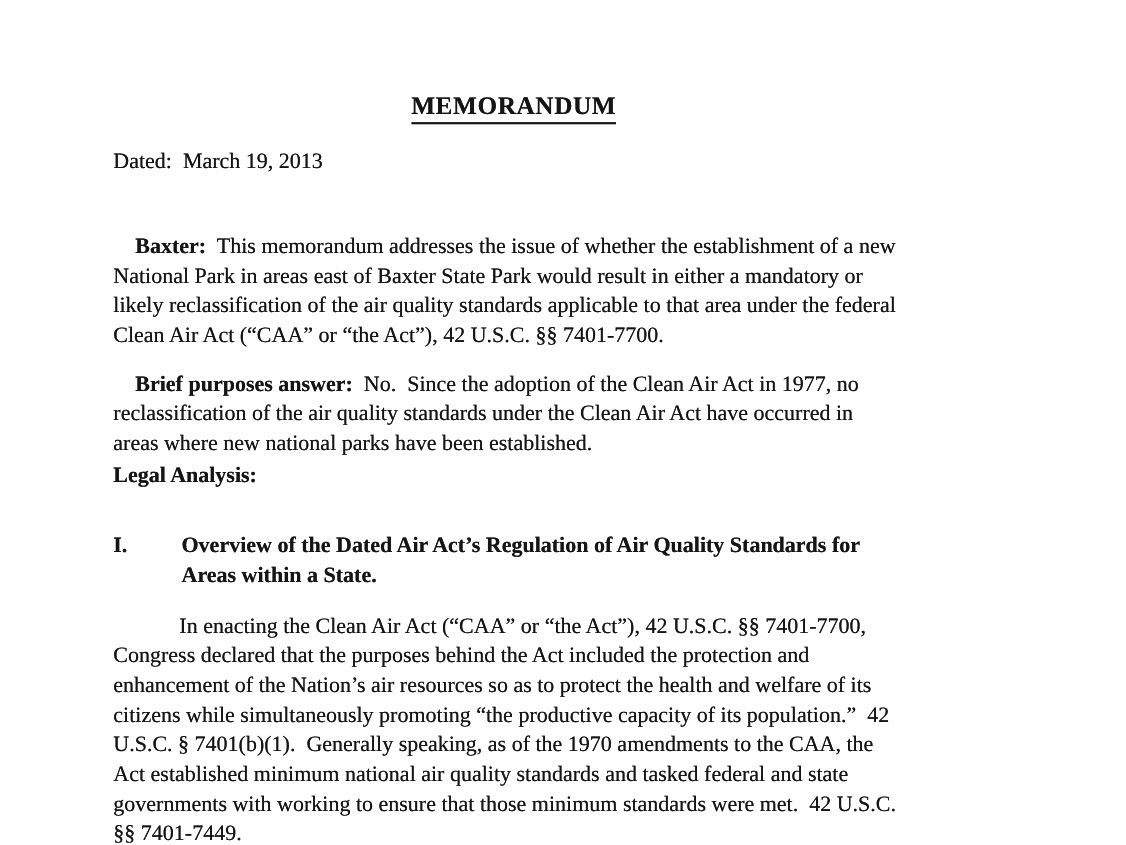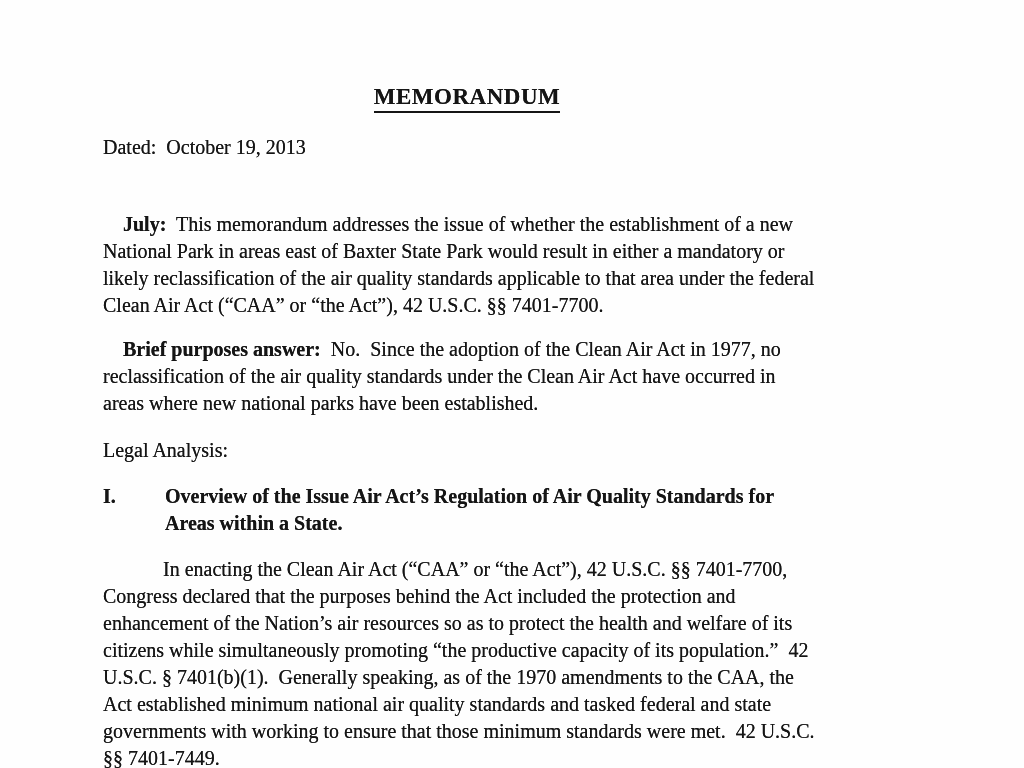--- a/index.html
+++ b/index.html
@@ -36,21 +36,21 @@
     display: inline-block;
     font-size: 23px;
     font-weight: bold;
     letter-spacing: 0.5px;
     border-bottom: 2.5px solid #151515;
     padding-bottom: 1px;
   }
   .dated-block   { top: 134px; }
   .issue-block   { top: 184px; }
   .summary-block { top: 309px; }
-  .legal-block   { top: 437px; font-weight: normal; }
+  .legal-block   { top: 419px; font-weight: bold; }
   .section-block {
     top: 483px;
     display: flex;
     font-weight: bold;
   }
   .section-number {
     flex: 0 0 62px;
   }
   .section-title {
     flex: 1 1 auto;
@@ -62,40 +62,40 @@
 </style>
 </head>
 <body>
 
 <div class="page">
 
   <div class="block title-block">
     <span class="title-text">MEMORANDUM</span>
   </div>
 
-  <div class="block dated-block">Dated:  October 19, 2013</div>
+  <div class="block dated-block">Dated:  March 19, 2013</div>
 
   <div class="block issue-block">
-    <span class="lead-label">July:</span><span class="plain">  This memorandum addresses the issue of whether the establishment of a new
+    <span class="lead-label">Baxter:</span><span class="plain">  This memorandum addresses the issue of whether the establishment of a new
 National Park in areas east of Baxter State Park would result in either a mandatory or
 likely reclassification of the air quality standards applicable to that area under the federal
 Clean Air Act (“CAA” or “the Act”), 42 U.S.C. §§ 7401-7700.</span>
   </div>
 
   <div class="block summary-block">
     <span class="lead-label">Brief purposes answer:</span><span class="plain">  No.  Since the adoption of the Clean Air Act in 1977, no
 reclassification of the air quality standards under the Clean Air Act have occurred in
 areas where new national parks have been established.</span>
   </div>
 
   <div class="block legal-block">Legal Analysis:</div>
 
   <div class="block section-block">
     <span class="section-number">I.</span>
-    <span class="section-title">Overview of the Issue Air Act’s Regulation of Air Quality Standards for
+    <span class="section-title">Overview of the Dated Air Act’s Regulation of Air Quality Standards for
 Areas within a State.</span>
   </div>
 
   <div class="block body-block">            In enacting the Clean Air Act (“CAA” or “the Act”), 42 U.S.C. §§ 7401-7700,
 Congress declared that the purposes behind the Act included the protection and
 enhancement of the Nation’s air resources so as to protect the health and welfare of its
 citizens while simultaneously promoting “the productive capacity of its population.”  42
 U.S.C. § 7401(b)(1).  Generally speaking, as of the 1970 amendments to the CAA, the
 Act established minimum national air quality standards and tasked federal and state
 governments with working to ensure that those minimum standards were met.  42 U.S.C.

